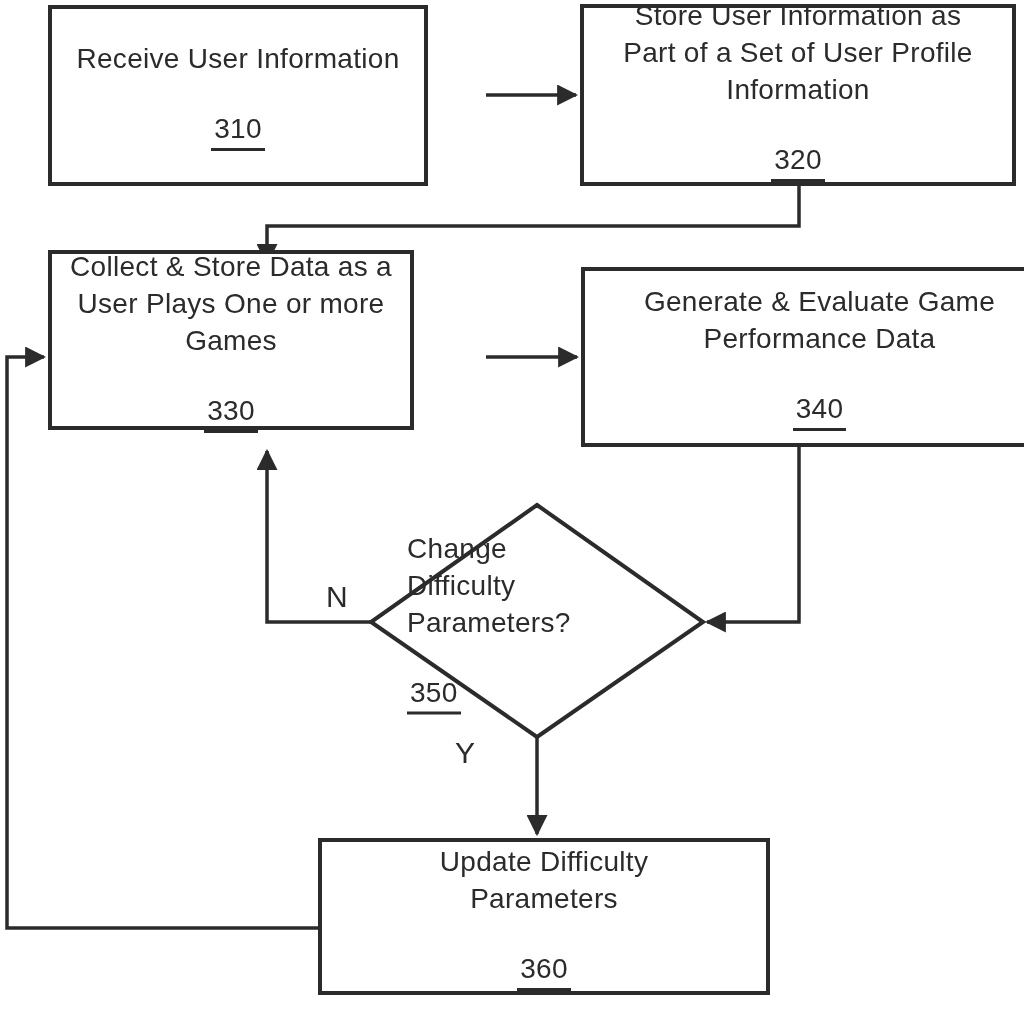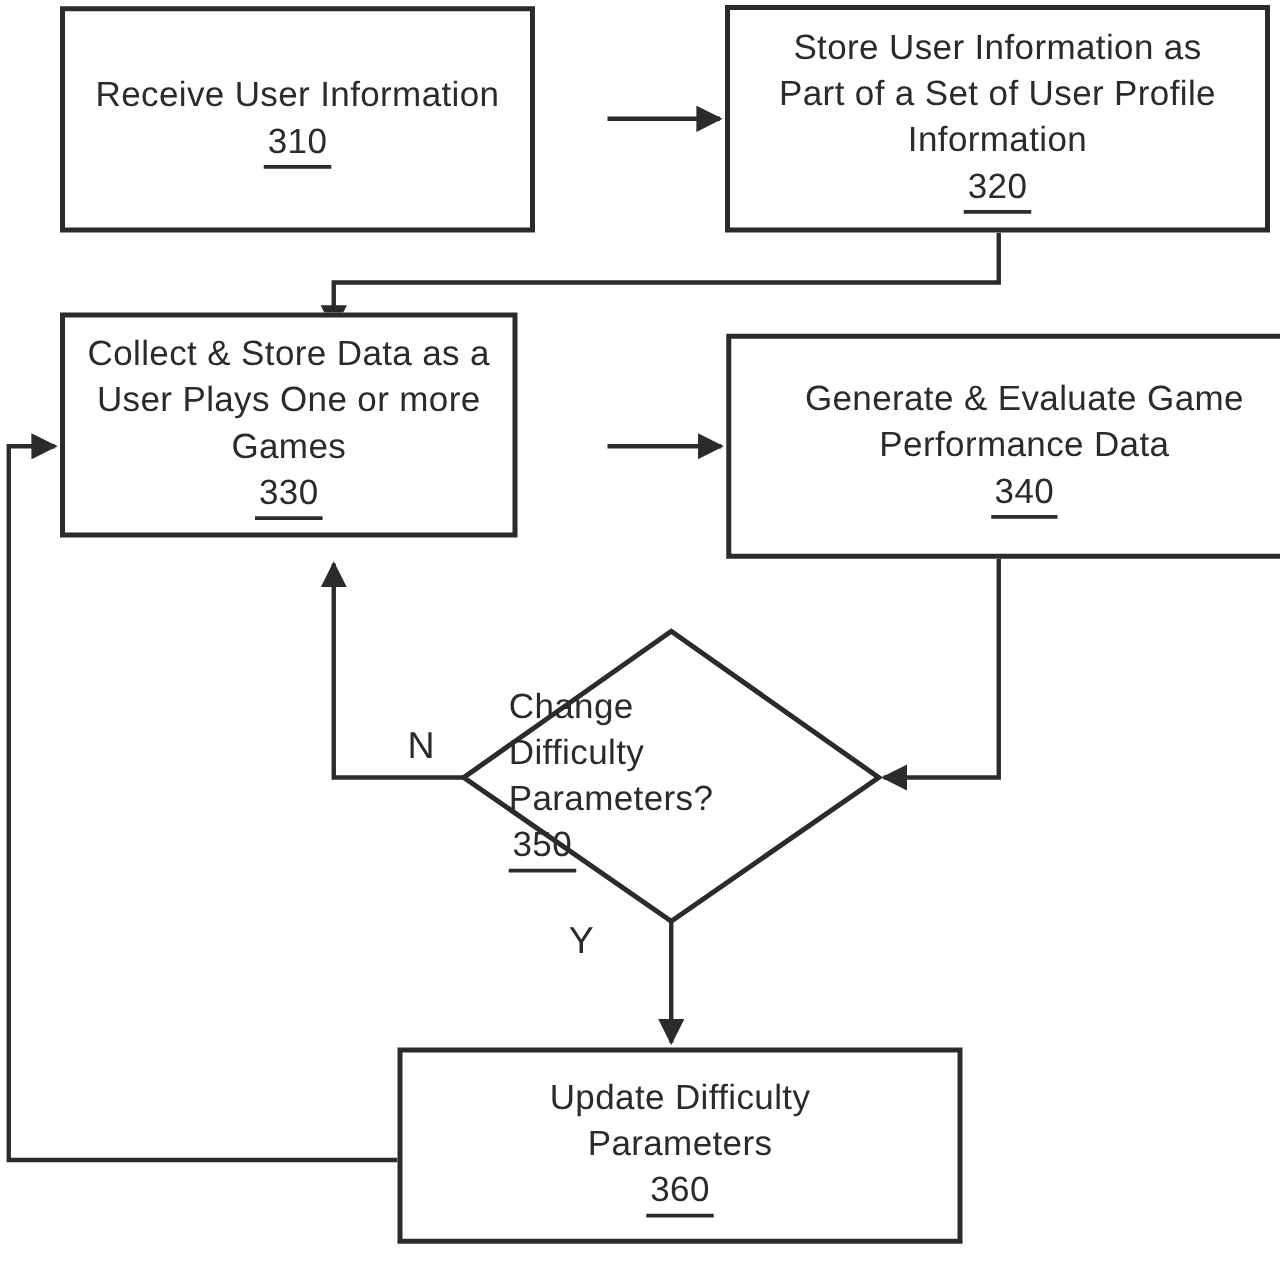--- a/index.html
+++ b/index.html
@@ -29,41 +29,42 @@
     text-align: center;
     font-size: 28px;
     line-height: 37px;
     letter-spacing: 0.3px;
   }
   .node .lbl { white-space: pre-line; }
   .num {
     display: inline-block;
     border-bottom: 3px solid #2b2b2b;
     padding: 0 3px 1px 3px;
+    margin-top: 33px;
   }
   .diamond-text {
     position: absolute;
     left: 537px; top: 622px;
     transform: translate(-50%, -50%);
     width: 260px;
     font-size: 28px;
     line-height: 37px;
     letter-spacing: 0.3px;
   }
   .diamond-text .lbl { white-space: pre-line; }
   .branch-label {
     position: absolute;
     font-size: 30px;
     font-weight: 400;
   }
   #label-no  { left: 326px; top: 580px; }
   #label-yes { left: 455px; top: 736px; }
 
   #node-310 { left: 48px;  top: 5px;   width: 380px; height: 181px; }
-  #node-320 { left: 580px; top: 4px;   width: 436px; height: 182px; }
+  #node-320 { left: 580px; top: 4px;   width: 436px; height: 182px; justify-content: flex-end; }
   #node-330 { left: 48px;  top: 250px; width: 366px; height: 180px; }
   #node-340 { left: 581px; top: 267px; width: 477px; height: 180px; }
   #node-360 { left: 318px; top: 838px; width: 452px; height: 157px; }
 </style>
 </head>
 <body>
 
 <div id="stage">
 
   <svg id="wires" viewBox="0 0 1024 1024" fill="none">

